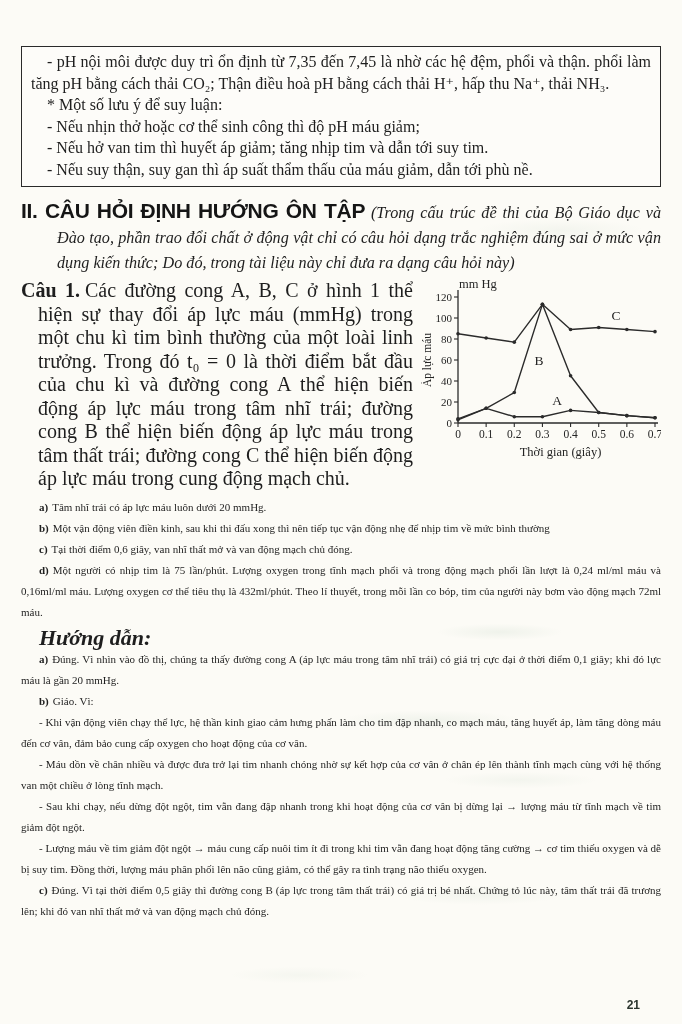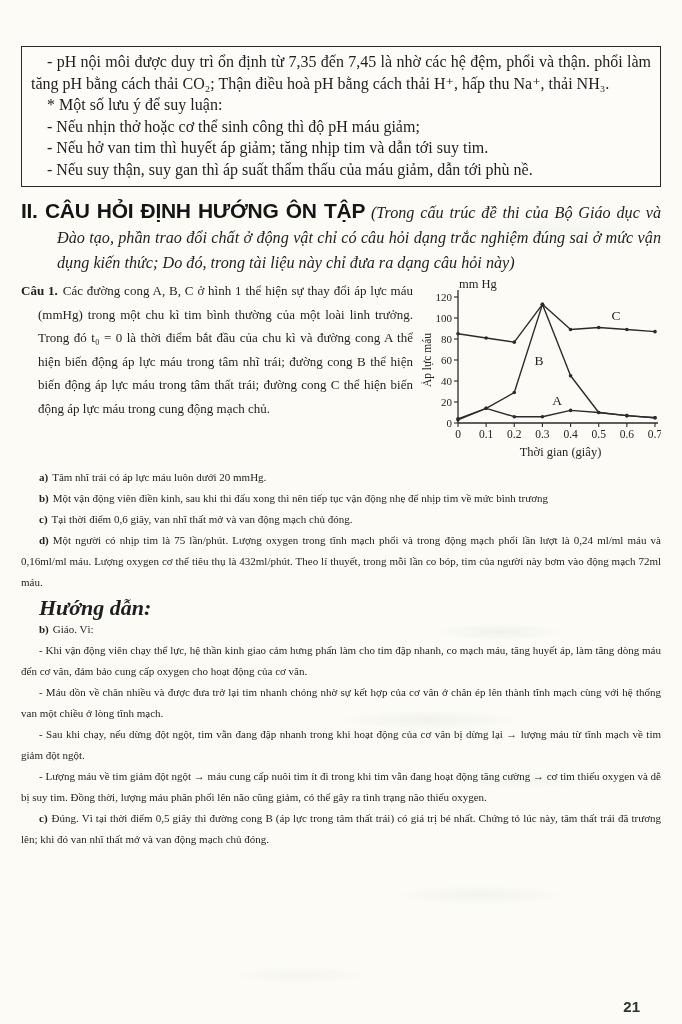--- a/index.html
+++ b/index.html
@@ -39,36 +39,36 @@
     font-family:"Liberation Sans","DejaVu Sans",sans-serif;
     font-weight:bold;font-size:21px;letter-spacing:-0.3px;color:#151515;
   }
   .h-note{font-style:italic;}
 
   .q-block{margin-top:3px;}
   .q-block::after{content:"";display:block;clear:both;}
   .chart-float{float:right;width:240px;height:180px;margin:0 0 2px 8px;}
   .chart-float svg{width:240px;height:180px;display:block;}
   .q-para{
-    margin:0;font-size:13px;line-height:23.5px;
+    margin:0;font-size:20px;line-height:23.5px;
     text-align:justify;padding-left:17px;text-indent:-17px;
   }
   .q-label{font-weight:bold;margin-right:5px;}
 
   .stmt{margin:0;font-size:11px;line-height:21px;text-align:justify;text-indent:18px;}
   .stmt b{margin-right:4px;}
   .clear-fig{clear:both;padding-top:6px;}
   .guide-title{
     margin:4px 0 0 0;font-size:22px;line-height:22px;
     text-indent:18px;font-weight:bold;font-style:italic;
   }
   .page-number{
     position:absolute;right:42px;top:978px;
     font-family:"Liberation Sans","DejaVu Sans",sans-serif;
-    font-weight:bold;font-size:15px;color:#2c362f;z-index:1;
+    font-weight:bold;font-size:12px;color:#2c362f;z-index:1;
   }
 </style>
 </head>
 <body>
 
 <div class="page">
   <div class="content">
 
     <div class="ph-box">
       <p>- pH nội môi được duy trì ổn định từ 7,35 đến 7,45 là nhờ các hệ đệm, phổi và thận. phổi làm tăng pH bằng cách thải CO₂; Thận điều hoà pH bằng cách thải H⁺, hấp thu Na⁺, thải NH₃.</p>
@@ -149,26 +149,27 @@
             <circle cx="177.71428571428572" cy="48.45" r="1.8" fill="#2b2b2b"></circle>
             <circle cx="205.85714285714286" cy="50.55" r="1.8" fill="#2b2b2b"></circle>
             <circle cx="234" cy="52.650000000000006" r="1.8" fill="#2b2b2b"></circle>
             <text x="190.37857142857146" y="41.10000000000001" style="font-family:&quot;Liberation Serif&quot;,&quot;DejaVu Serif&quot;,serif;fill:#242424;font-size:13.5px;">C</text>
           </svg>
       </div>
       <p class="q-para"><b class="q-label">Câu 1.</b><span>Các đường cong A, B, C ở hình 1 thể hiện sự thay đổi áp lực máu (mmHg) trong một chu kì tim bình thường của một loài linh trưởng. Trong đó t₀ = 0 là thời điểm bắt đầu của chu kì và đường cong A thể hiện biến động áp lực máu trong tâm nhĩ trái; đường cong B thể hiện biến động áp lực máu trong tâm thất trái; đường cong C thể hiện biến động áp lực máu trong cung động mạch chủ.</span></p>
     </div>
 
     <p class="stmt clear-fig"><b>a)</b><span>Tâm nhĩ trái có áp lực máu luôn dưới 20 mmHg.</span></p>
-    <p class="stmt"><b>b)</b><span>Một vận động viên điền kinh, sau khi thi đấu xong thì nên tiếp tục vận động nhẹ để nhịp tim về mức bình trương</span></p>
+    <p class="stmt"><b>b)</b><span>Một vận động viên điền kinh, sau khi thi đấu xong thì nên tiếp tục vận động nhẹ để nhịp tim về mức bình thường</span></p>
     <p class="stmt"><b>c)</b><span>Tại thời điểm 0,6 giây, van nhĩ thất mở và van động mạch chủ đóng.</span></p>
     <p class="stmt"><b>d)</b><span>Một người có nhịp tim là 75 lần/phút. Lượng oxygen trong tĩnh mạch phổi và trong động mạch phổi lần lượt là 0,24 ml/ml máu và 0,16ml/ml máu. Lượng oxygen cơ thể tiêu thụ là 432ml/phút. Theo lí thuyết, trong mỗi lần co bóp, tim của người này bơm vào động mạch 72ml máu.</span></p>
 
     <p class="guide-title">Hướng dẫn:</p>
 
+    <p class="stmt"><b>a)</b><span>Đúng. Vì nhìn vào đồ thị, chúng ta thấy đường cong A (áp lực máu trong tâm nhĩ trái) có giá trị cực đại ở thời điểm 0,1 giây; khi đó lực máu là gần 20 mmHg.</span></p>
     <p class="stmt"><b>b)</b><span>Giáo. Vì:</span></p>
     <p class="stmt"><span>- Khi vận động viên chạy thể lực, hệ thần kinh giao cảm hưng phấn làm cho tim đập nhanh, co mạch máu, tăng huyết áp, làm tăng dòng máu đến cơ vân, đảm bảo cung cấp oxygen cho hoạt động của cơ vân.</span></p>
     <p class="stmt"><span>- Máu dồn về chân nhiều và được đưa trở lại tim nhanh chóng nhờ sự kết hợp của cơ vân ở chân ép lên thành tĩnh mạch cùng với hệ thống van một chiều ở lòng tĩnh mạch.</span></p>
     <p class="stmt"><span>- Sau khi chạy, nếu dừng đột ngột, tim vẫn đang đập nhanh trong khi hoạt động của cơ vân bị dừng lại → lượng máu từ tĩnh mạch về tim giảm đột ngột.</span></p>
     <p class="stmt"><span>- Lượng máu về tim giảm đột ngột → máu cung cấp nuôi tim ít đi trong khi tim vẫn đang hoạt động tăng cường → cơ tim thiếu oxygen và dễ bị suy tim. Đồng thời, lượng máu phân phối lên não cũng giảm, có thể gây ra tình trạng não thiếu oxygen.</span></p>
     <p class="stmt"><b>c)</b><span>Đúng. Vì tại thời điểm 0,5 giây thì đường cong B (áp lực trong tâm thất trái) có giá trị bé nhất. Chứng tỏ lúc này, tâm thất trái đã trương lên; khi đó van nhĩ thất mở và van động mạch chủ đóng.</span></p>
 
   </div>
   <div class="page-number">21</div>
 </div>

